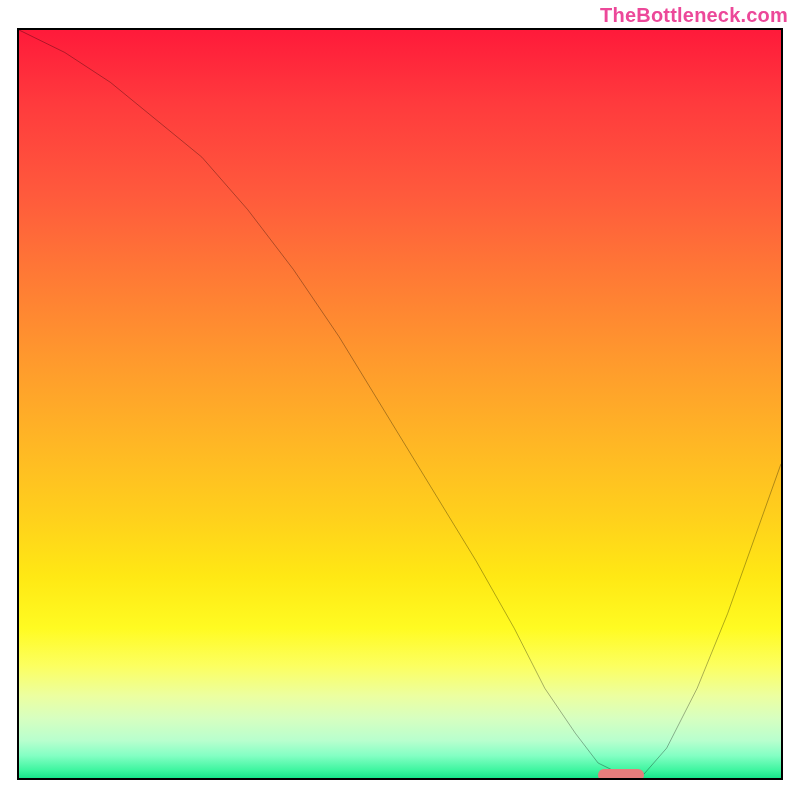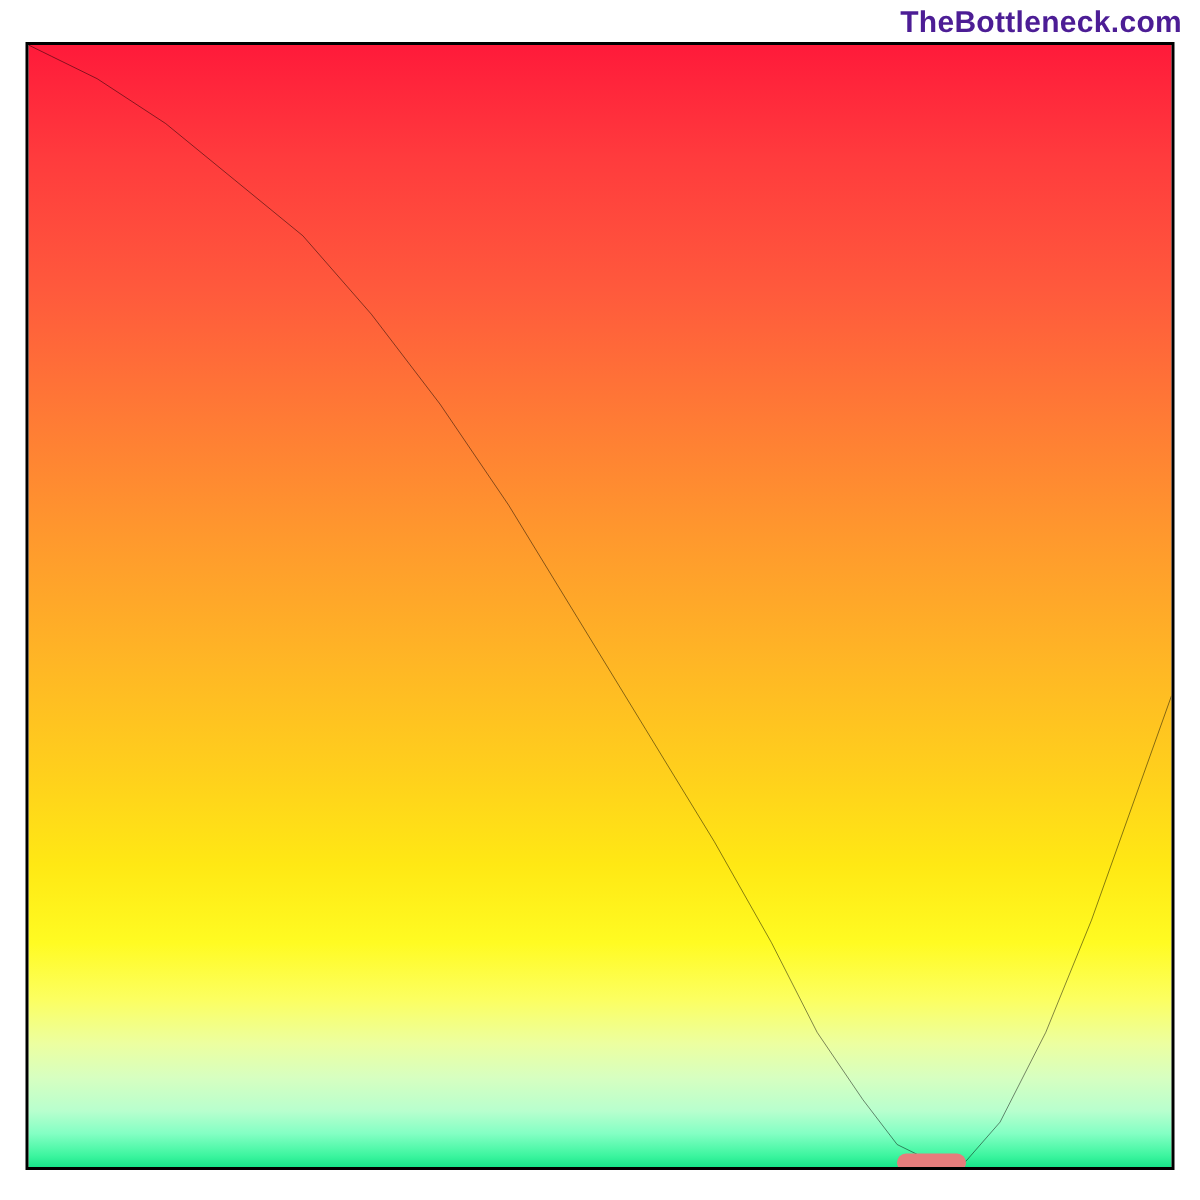--- a/index.html
+++ b/index.html
@@ -9,21 +9,21 @@
     background: #ffffff;
     position: relative;
     font-family: Arial, sans-serif;
   }
   .watermark {
     position: absolute;
     top: 4px;
     right: 12px;
     font-size: 20px;
     font-weight: bold;
-    color: #4c1d95;
+    color: #ec4899;
     letter-spacing: 0.2px;
   }
   .plot-area {
     position: absolute;
     left: 17px;
     top: 28px;
     width: 766px;
     height: 752px;
     border: 2.5px solid #000000;
     background: linear-gradient(to bottom,

